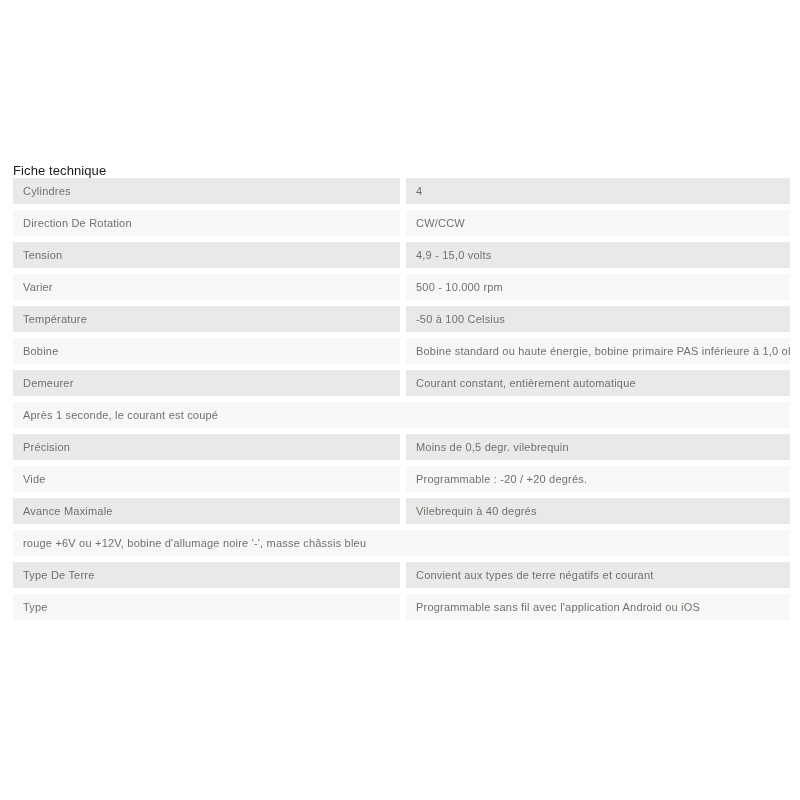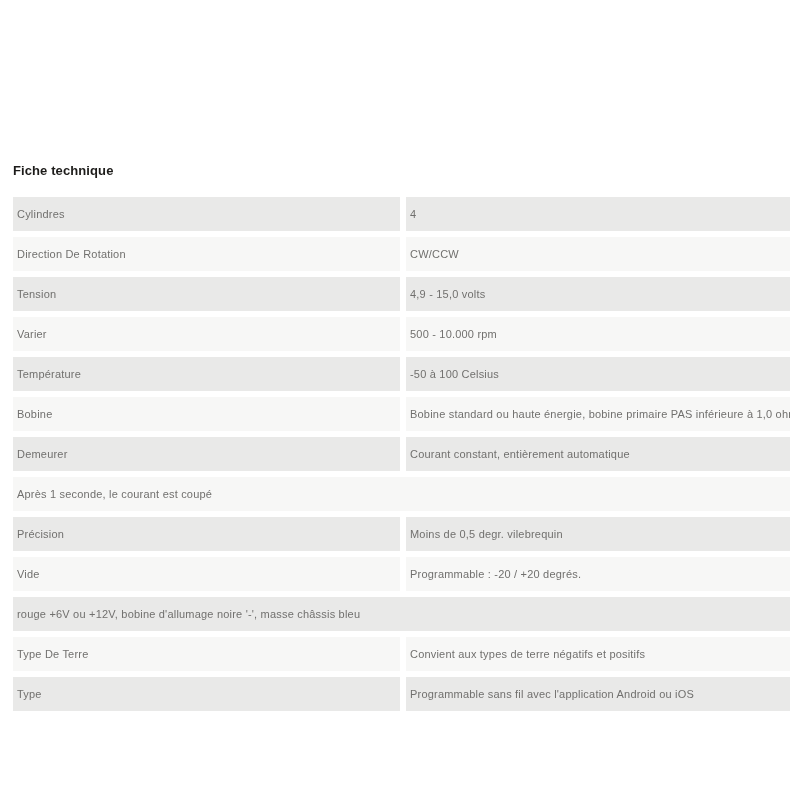--- a/index.html
+++ b/index.html
@@ -16,39 +16,39 @@
   }
   .spec-section {
     position: absolute;
     left: 13px;
     top: 163px;
     width: 777px;
   }
   .spec-title {
     font-size: 13px;
     line-height: 15px;
-    font-weight: 700;
+    font-weight: 400;
     color: var(--title-text, #1d1c1a);
     letter-spacing: 0.1px;
-    margin: 0 0 19px 0;
+    margin: 0 0 0 0;
   }
   .spec-table {
     display: flex;
     flex-direction: column;
     gap: 6px;
   }
   .spec-row {
     display: flex;
     gap: 6px;
   }
   .spec-cell {
-    height: 34px;
+    height: 26px;
     display: flex;
     align-items: center;
-    padding: 0 4px;
+    padding: 0 10px;
     box-sizing: border-box;
     font-size: 11px;
     letter-spacing: 0.2px;
     color: var(--cell-text, #71706e);
     white-space: nowrap;
     overflow: hidden;
   }
   .spec-label {
     width: 387px;
     flex: 0 0 387px;
@@ -112,28 +112,32 @@
   <div class="spec-row">
     <div class="spec-cell spec-label">Précision</div>
     <div class="spec-cell spec-value">Moins de 0,5 degr. vilebrequin</div>
   </div>
 
   <div class="spec-row">
     <div class="spec-cell spec-label">Vide</div>
     <div class="spec-cell spec-value">Programmable : -20 / +20 degrés.</div>
   </div>
 
+  <div class="spec-row">
+    <div class="spec-cell spec-label">Avance Maximale</div>
+    <div class="spec-cell spec-value">Vilebrequin à 40 degrés</div>
+  </div>
 
   <div class="spec-row">
     <div class="spec-cell spec-value">rouge +6V ou +12V, bobine d'allumage noire '-', masse châssis bleu</div>
   </div>
 
   <div class="spec-row">
     <div class="spec-cell spec-label">Type De Terre</div>
-    <div class="spec-cell spec-value">Convient aux types de terre négatifs et positifs</div>
+    <div class="spec-cell spec-value">Convient aux types de terre négatifs et courant</div>
   </div>
 
   <div class="spec-row">
     <div class="spec-cell spec-label">Type</div>
     <div class="spec-cell spec-value">Programmable sans fil avec l'application Android ou iOS</div>
   </div>
 </div>
   </section>
 </div>
 

